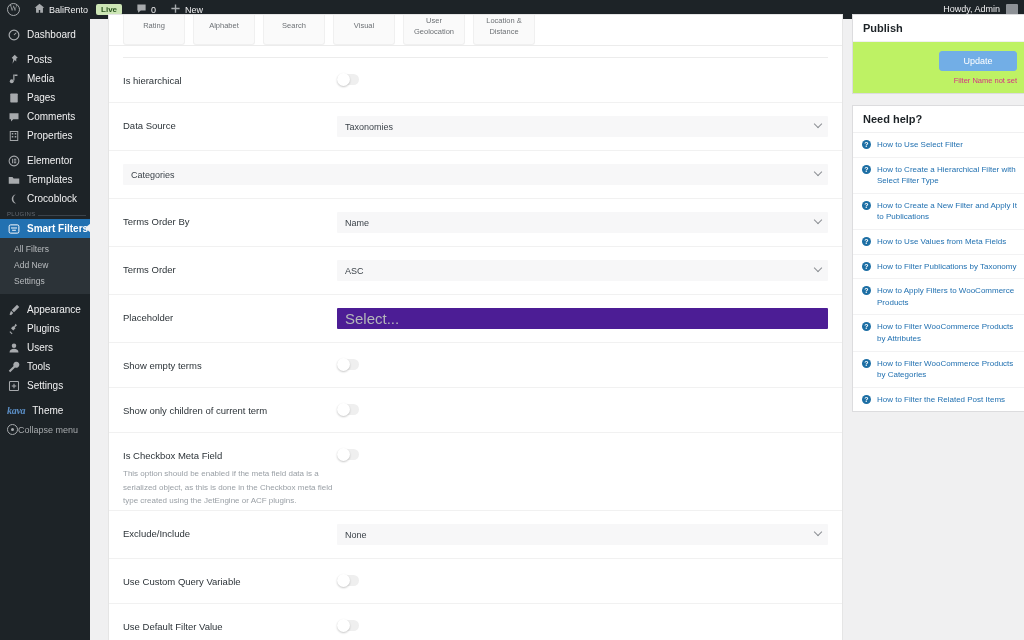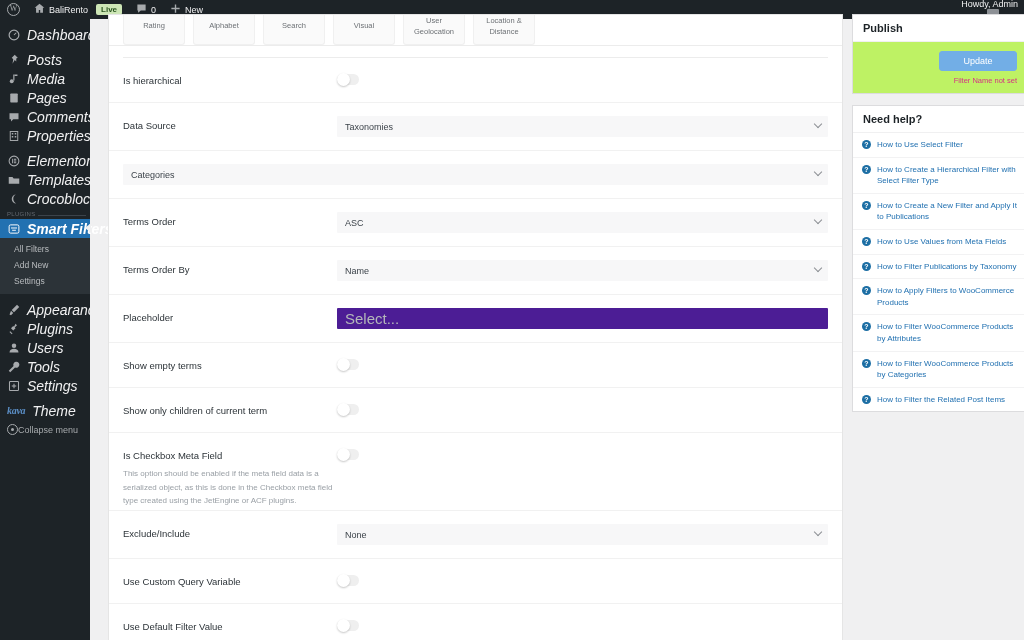--- a/index.html
+++ b/index.html
@@ -10,21 +10,21 @@
   }
 
   
   #adminbar {
     position: absolute; top: 0; left: 0; width: 1024px; height: 19px;
     background: #1d2327; color: #f0f0f1;
     display: flex; align-items: center; font-size: 9px;
   }
   .ab-item { display: flex; align-items: center; gap: 4px; padding: 0 7px; height: 19px; color: #f0f0f1; }
   .ab-left { display: flex; align-items: center; }
-  .ab-right { margin-left: auto; display: flex; align-items: center; padding-right: 6px; flex-direction: column; }
+  .ab-right { margin-left: auto; display: flex; padding-right: 6px; }
   .wp-logo { width: 13px; height: 13px; border-radius: 50%; border: 1.4px solid #a7aaad; position: relative; }
   .wp-logo::after {
     content: "W"; position: absolute; inset: 0; font-size: 8px; line-height: 10px;
     text-align: center; color: #a7aaad; font-family: "Liberation Serif", serif;
   }
   .live-badge {
     background: #cde6b6; color: #29541f; font-size: 8px; font-weight: bold;
     padding: 1px 5px; border-radius: 2px; margin-left: 4px;
   }
   .avatar-sq { width: 12px; height: 12px; background: #8d9196; margin-left: 6px; border-radius: 1px; }
@@ -32,21 +32,21 @@
 
   
   #sidebar {
     position: absolute; top: 19px; left: 0; width: 90px; height: 621px;
     background: #1d2327; color: #f0f0f1; font-size: 9px; padding-top: 6px;
   }
   .menu-item {
     display: flex; align-items: center; gap: 7px; height: 19px;
     padding: 0 0 0 7px; color: #f0f0f1; position: relative;
   }
-  .menu-item .mi-label { white-space: nowrap; font-size: 14px; font-style: italic; }
+  .menu-item .mi-label { white-space: nowrap; font-size: 10px; }
   .menu-item.current { background: #2271b1; color: #fff; font-weight: 600; }
   .menu-item.current::after {
     content: ""; position: absolute; right: -1px; top: 4px;
     border-top: 5px solid transparent; border-bottom: 5px solid transparent;
     border-right: 6px solid #f0f0f1;
   }
   .mi-icon { width: 13px; height: 13px; flex: 0 0 13px; display: flex; align-items: center; justify-content: center; }
   .mi-icon svg { width: 12px; height: 12px; fill: #a7aaad; }
   .menu-item.current .mi-icon svg { fill: #fff; }
   .menu-sep { height: 6px; }
@@ -411,37 +411,37 @@
       <div class="field-ctrl-col">
         <div class="select-box">
           <span>Categories</span>
           <span class="chev"></span>
         </div>
       </div>
     </div>
 
     <div class="field-row">
       <div class="field-label-col">
+          <div class="field-label">Terms Order By</div>
+        </div>
+      <div class="field-ctrl-col">
+        <div class="select-box">
+          <span>Name</span>
+          <span class="chev"></span>
+        </div>
+      </div>
+    </div>
+
+    <div class="field-row">
+      <div class="field-label-col">
           <div class="field-label">Terms Order</div>
         </div>
       <div class="field-ctrl-col">
         <div class="select-box">
           <span>ASC</span>
-          <span class="chev"></span>
-        </div>
-      </div>
-    </div>
-
-    <div class="field-row">
-      <div class="field-label-col">
-          <div class="field-label">Terms Order By</div>
-        </div>
-      <div class="field-ctrl-col">
-        <div class="select-box">
-          <span>Name</span>
           <span class="chev"></span>
         </div>
       </div>
     </div>
 
     <div class="field-row">
       <div class="field-label-col">
           <div class="field-label">Placeholder</div>
         </div>
       <div class="field-ctrl-col">

